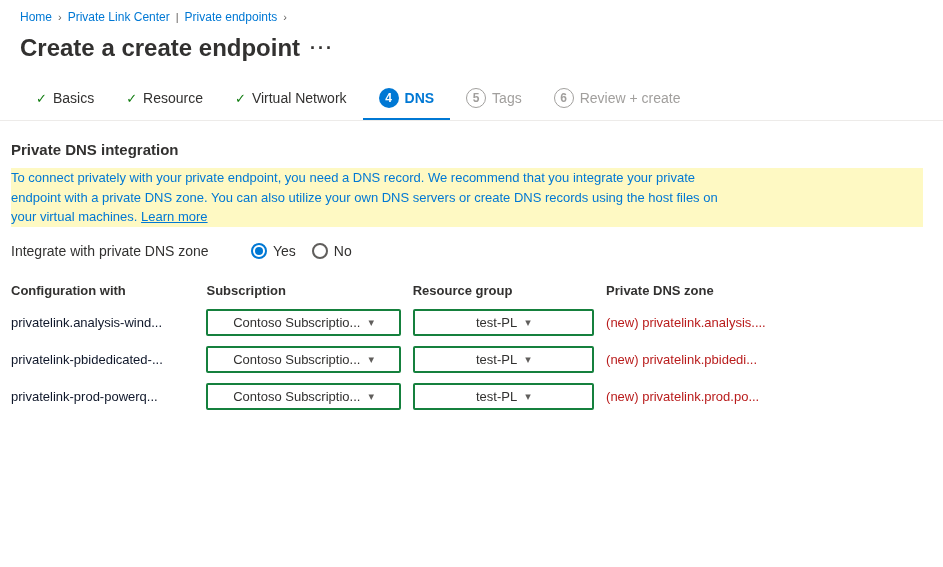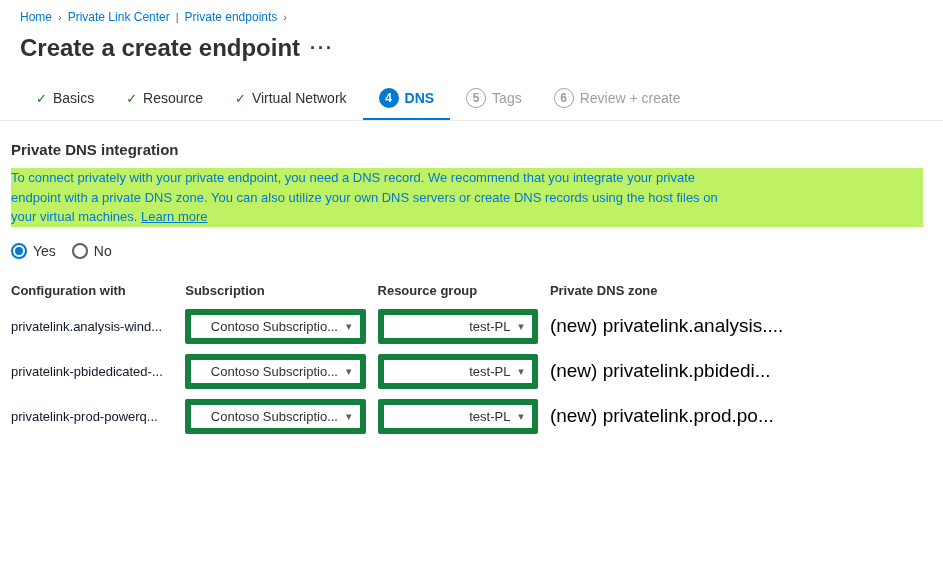--- a/index.html
+++ b/index.html
@@ -87,21 +87,21 @@
     .content {
       padding: 20px 20px 20px 11px;
     }
     .section-title {
       font-size: 15px;
       font-weight: 600;
       color: #323130;
       margin-bottom: 10px;
     }
     .info-box {
-      background: #bef264;
+      background: #fef9c3;
     }
     .info-text {
       font-size: 13px;
       color: #0078d4;
       line-height: 1.5;
       max-width: 720px;
     }
     .info-text .learn-more {
       color: #0078d4;
       text-decoration: underline;
@@ -169,38 +169,38 @@
       vertical-align: middle;
     }
     .config-name-link {
       color: #0f172a;
       text-decoration: none;
       cursor: pointer;
     }
     .dropdown-field {
       display: flex;
       align-items: center;
-      border: 6px solid #15803d;
+      border: 2px solid #15803d;
       padding: 4px 8px;
       border-radius: 2px;
       background: #fff;
       min-width: 150px;
-      justify-content: flex-end;
+      justify-content: center;
       font-size: 13px;
       color: #323130;
       cursor: pointer;
     }
     .dropdown-arrow {
       margin-left: 8px;
       color: #605e5c;
       font-size: 11px;
     }
     .dns-zone-new {
-      color: #000000;
-      font-size: 19px;
+      color: #b91c1c;
+      font-size: 13px;
       margin-top: 35px;
     }
   </style>
 </head>
 <body>
 
 <div class="breadcrumb">
   <a href="#">Home</a>
   <span class="breadcrumb-sep">›</span>
   <a href="#">Private Link Center</a>
@@ -245,20 +245,21 @@
   <div class="section-title">Private DNS integration</div>
 
   <div class="info-box">
     <p class="info-text">
       <span>To connect privately with your private endpoint, you need a DNS record. We recommend that you integrate your private endpoint with a private DNS zone. You can also utilize your own DNS servers or create DNS records using the host files on your virtual machines.</span>
       <a href="#" class="learn-more">Learn more</a>
     </p>
   </div>
 
   <div class="dns-zone-row">
+    <span class="dns-zone-label">Integrate with private DNS zone</span>
     <div class="radio-group">
       <label class="radio-option">
         <div class="radio-circle selected"></div>
         <span>Yes</span>
       </label>
       <label class="radio-option">
         <div class="radio-circle unselected"></div>
         <span>No</span>
       </label>
     </div>

